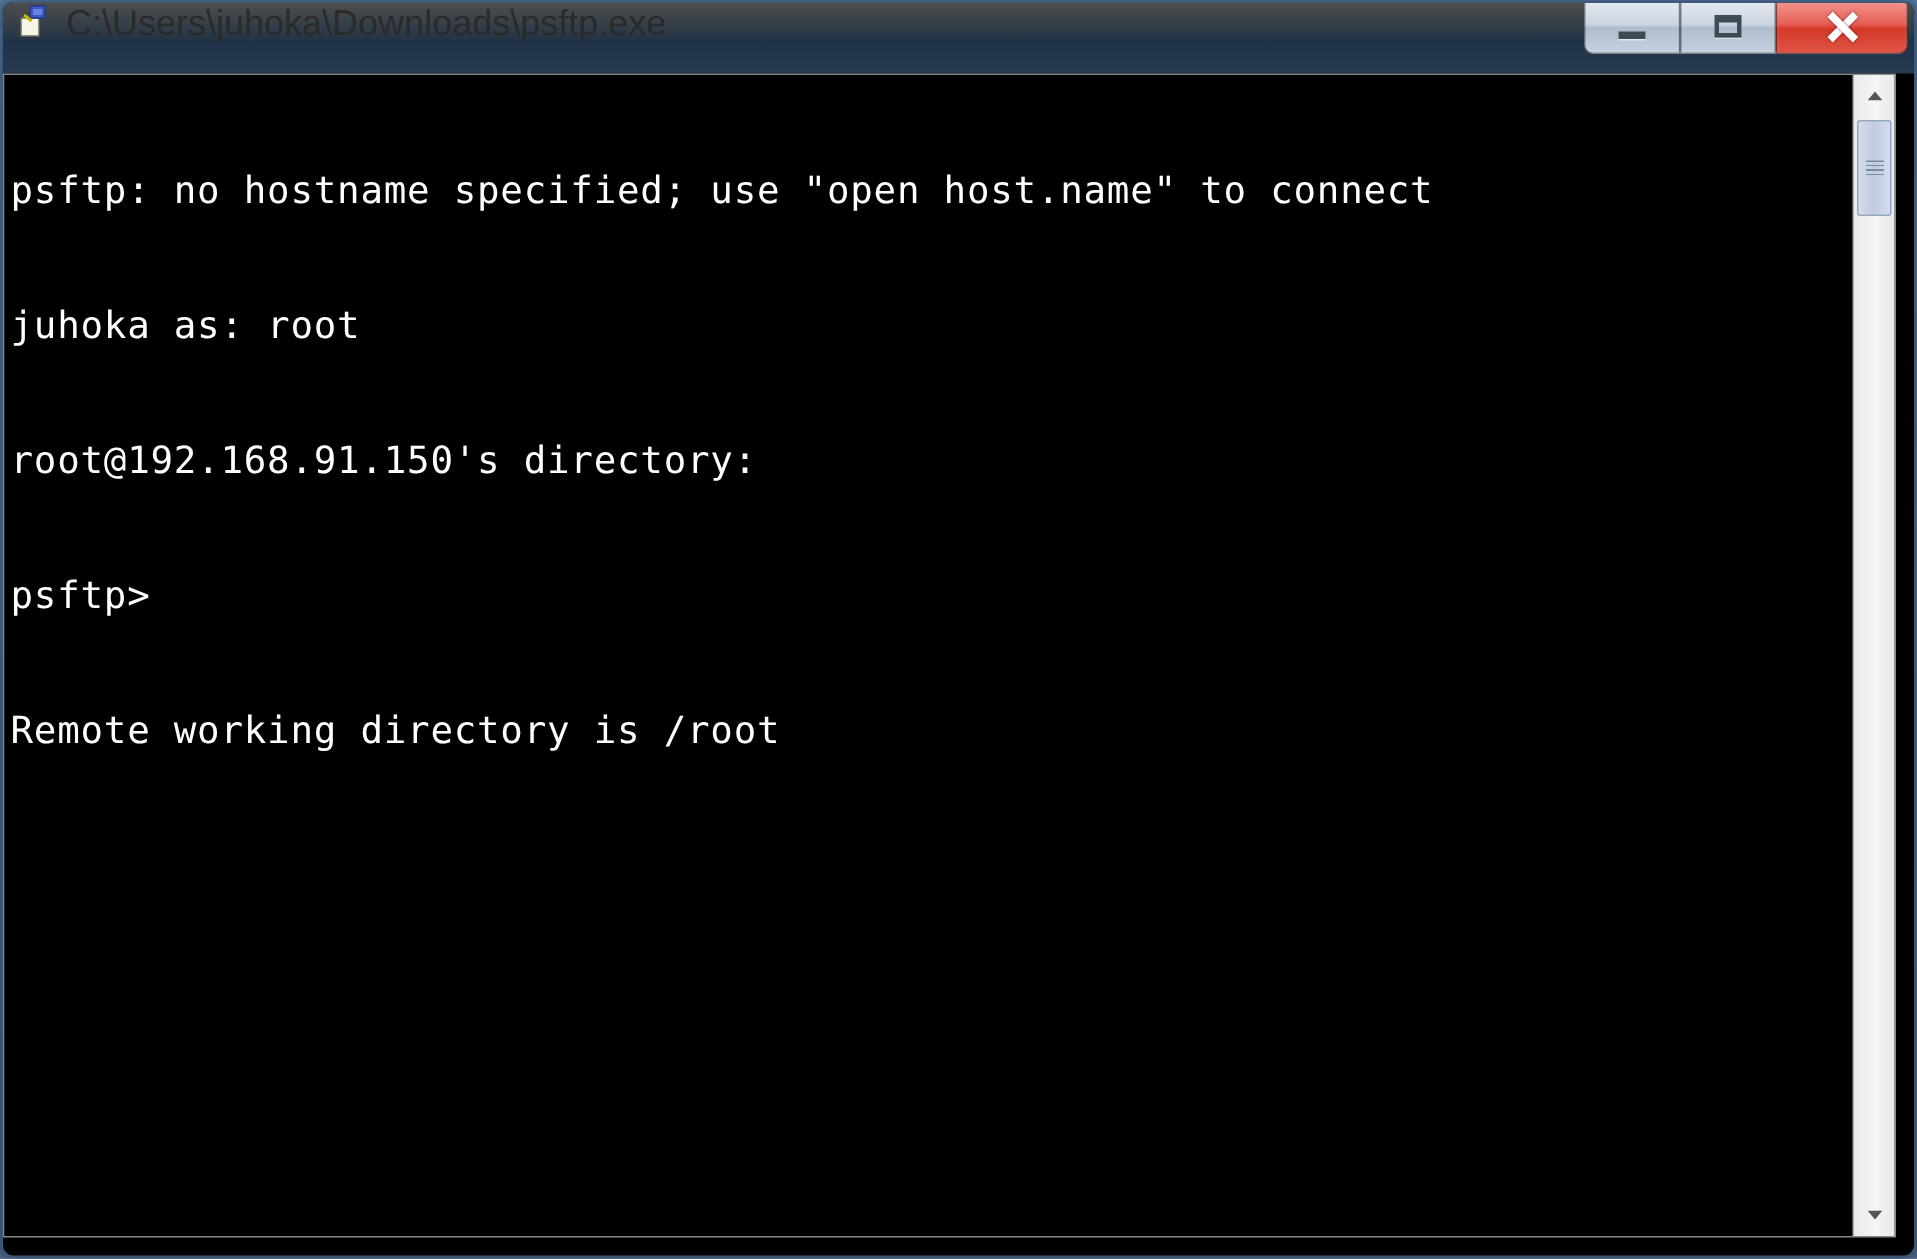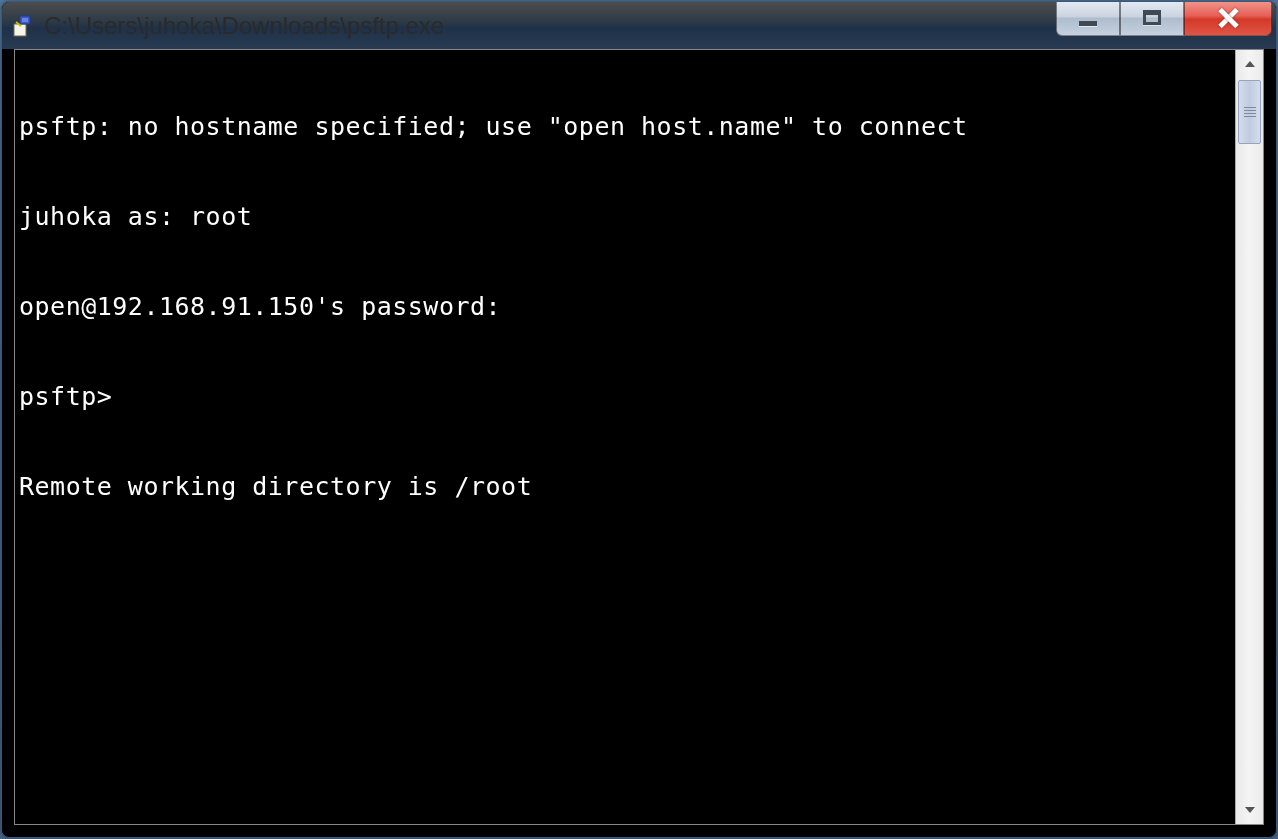--- a/index.html
+++ b/index.html
@@ -30,21 +30,20 @@
       position: relative;
     }
     .titlebar {
       height: 47px;
       background: linear-gradient(to bottom,
         rgba(255,255,255,0.3) 0%,
         rgba(120,160,200,0.35) 45%,
         rgba(70,110,160,0.45) 55%,
         rgba(90,130,180,0.45) 100%);
       display: flex;
-      align-items: center;
       padding-left: 10px;
       position: relative;
       border-top-left-radius: 7px;
       border-top-right-radius: 7px;
     }
     .titlebar-icon {
       width: 24px;
       height: 24px;
       margin-right: 8px;
       display: inline-block;
@@ -112,21 +111,21 @@
       background: #fff;
       box-shadow: 0 0 2px rgba(80,0,0,0.7);
     }
     .close-glyph::before { transform: rotate(45deg); }
     .close-glyph::after { transform: rotate(-45deg); }
 
     .client-area {
       flex: 1;
       background: #000;
       display: flex;
-      margin: 0 12px 12px 12px;
+      margin: 0 12px 12px 0;
       border: 1px solid #888;
       position: relative;
     }
     .terminal {
       flex: 1;
       background: #000;
       color: #fff;
       font-family: "Lucida Console", "Consolas", monospace;
       font-size: 25px;
       line-height: 30px;
@@ -204,21 +203,21 @@
       <div class="ctrl-btn ctrl-close">
         <span class="close-glyph"></span>
       </div>
     </div>
   </div>
 
   <div class="client-area">
     <div class="terminal">
       <span class="term-line">psftp: no hostname specified; use "open host.name" to connect</span>
       <span class="term-line">juhoka as: root</span>
-      <span class="term-line">open@192.168.91.150's password:</span>
+      <span class="term-line">root@192.168.91.150's directory:</span>
       <span class="term-line">psftp&gt;</span>
       <span class="term-line">Remote working directory is /root</span>
     </div>
     <div class="scrollbar">
       <div class="sb-btn">
         <svg width="10" height="6" viewBox="0 0 10 6">
           <polygon points="5,0 10,6 0,6" fill="#555"></polygon>
         </svg>
       </div>
       <div class="sb-track">

